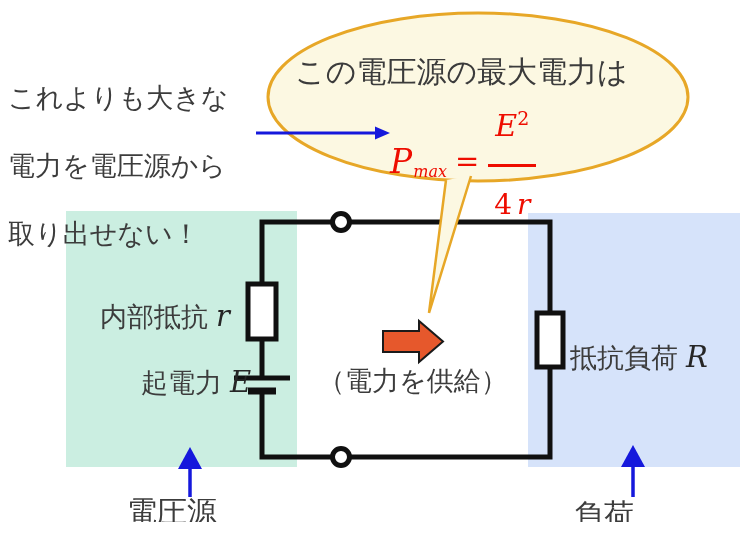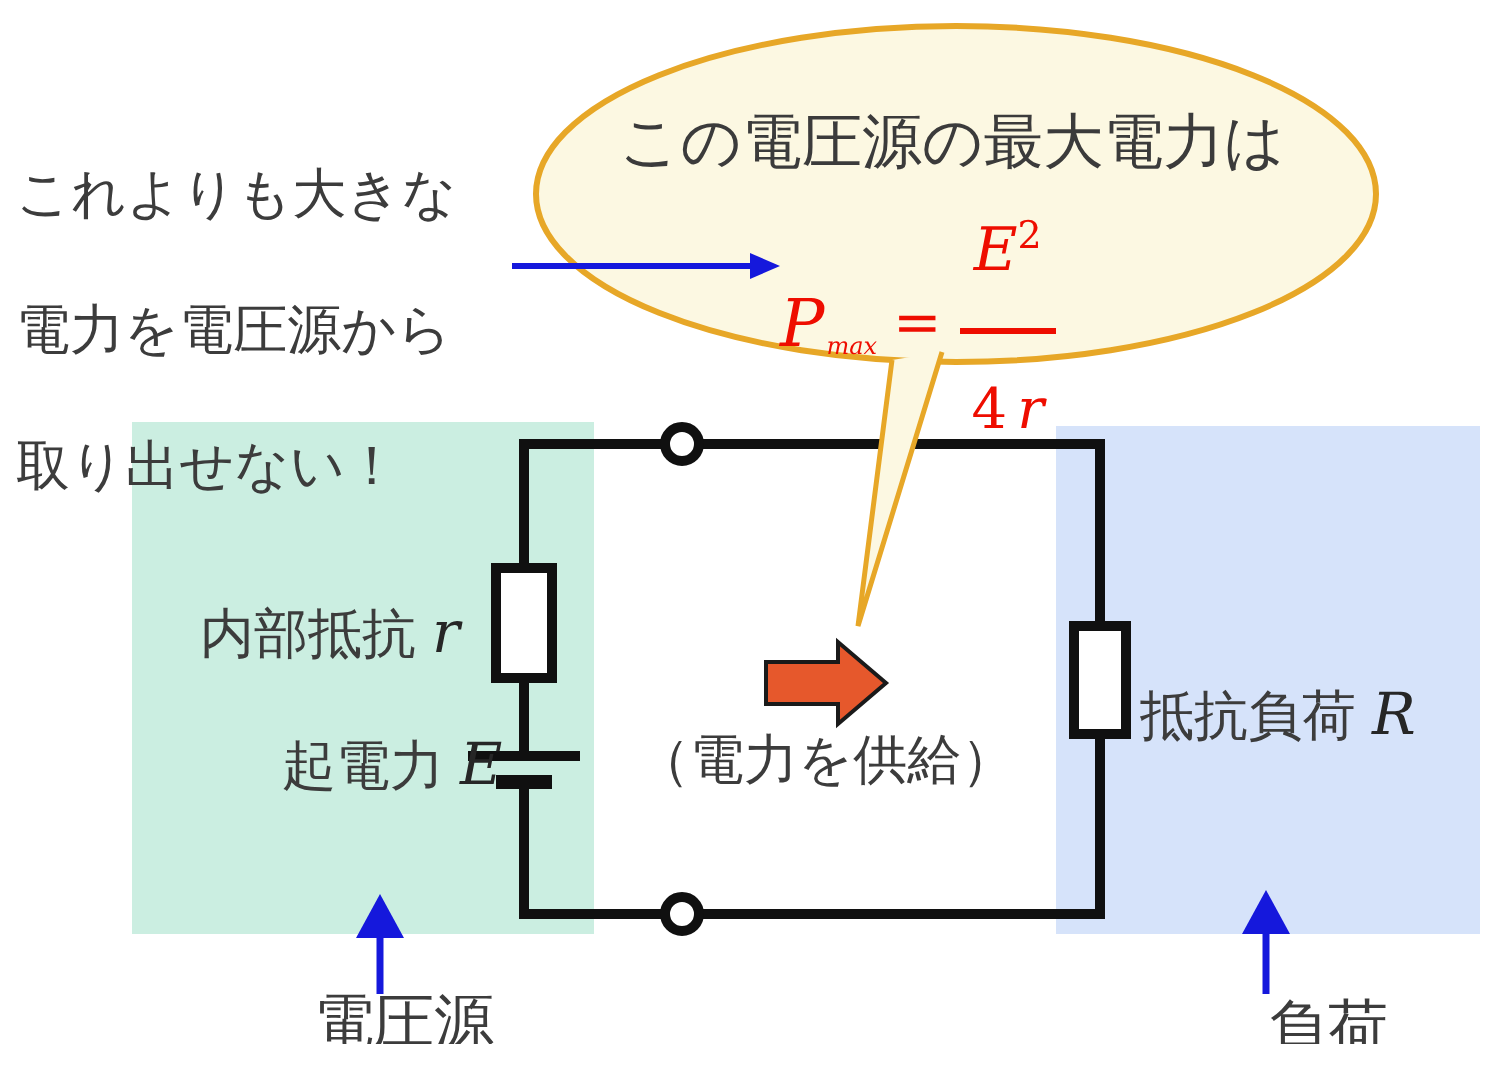--- a/index.html
+++ b/index.html
@@ -8,43 +8,43 @@
     font-family:"DejaVu Sans","Liberation Sans",sans-serif;color:#3b3b3b;
   }
   .abs{position:absolute;}
   .box{position:absolute;}
   .box.green{left:66px;top:211px;width:231px;height:256px;background:#cbeee1;}
   .box.blue{left:528px;top:213px;width:212px;height:254px;background:#d6e3fa;}
   svg.overlay{position:absolute;left:0;top:0;width:752px;height:542px;}
 
   .jp{font-size:27px;line-height:34px;color:#3c3c3c;white-space:pre;}
   .note{left:8px;top:81px;}
-  .bubble-title{left:295px;top:54px;width:362px;text-align:center;font-size:30px;line-height:36px;color:#3b3b3b;}
+  .bubble-title{left:295px;top:54px;width:362px;font-size:30px;line-height:36px;color:#3b3b3b;}
 
   .formula{
     left:390px;top:102px;display:flex;align-items:center;gap:9px;
     color:#ee0d00;font-family:"DejaVu Serif","Liberation Serif",serif;
   }
   .f-P{font-style:italic;font-size:33px;}
-  .f-sub{font-style:italic;font-size:12px;position:relative;bottom:-4px;left:1px;}
+  .f-sub{font-style:italic;font-size:16px;position:relative;bottom:-4px;left:1px;}
   .f-eq{font-size:29px;}
   .frac{display:flex;flex-direction:column;align-items:center;min-width:48px;gap:21px;}
   .frac .num{font-size:30px;line-height:33px;}
   .frac .num i{font-style:italic;}
   .frac .num sup{font-size:19px;}
   .frac .fbar{height:3px;background:#ee0d00;width:100%;margin:1px 0 2px 0;}
   .frac .den{font-size:28px;line-height:30px;text-align:center;}
   .frac .den i{font-style:italic;margin-left:5px;}
 
   .sym{font-family:"DejaVu Serif","Liberation Serif",serif;font-style:italic;font-size:29px;color:#262626;margin-left:8px;}
   .lbl-r{left:88px;top:299px;margin-left:12px;}
   .lbl-e{left:100px;top:365px;margin-left:41px;}
   .lbl-R{left:570px;top:340px;}
   .power-note{left:318px;top:364px;font-size:27px;}
-  .cap{font-size:30px;line-height:36px;text-align:right;color:#3c3c3c;}
+  .cap{font-size:30px;line-height:36px;text-align:left;color:#3c3c3c;}
   .cap-src{left:127px;top:494px;width:120px;}
   .cap-load{left:574px;top:497px;width:120px;}
 </style>
 </head>
 <body>
 
 <div class="stage">
 
   <div class="box green"></div>
   <div class="box blue"></div>

